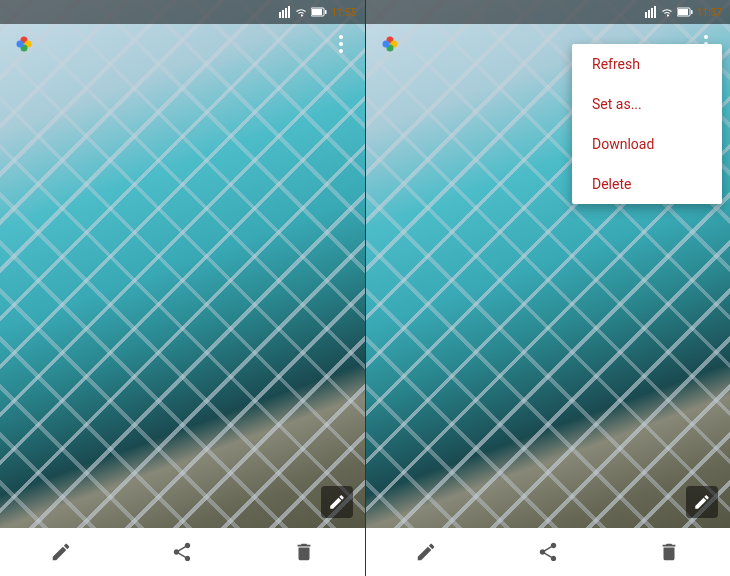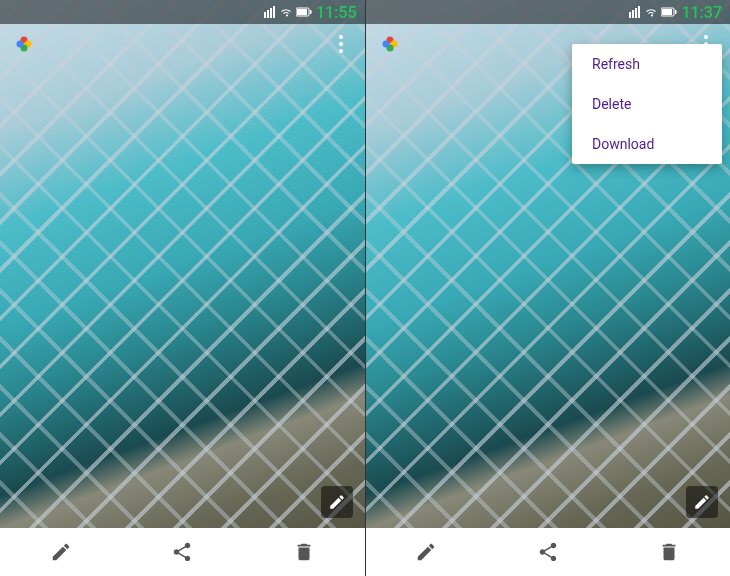--- a/index.html
+++ b/index.html
@@ -28,22 +28,22 @@
       height: 24px;
       background: rgba(0,0,0,0.5);
       display: flex;
       align-items: center;
       justify-content: flex-end;
       padding: 0 8px;
       z-index: 10;
     }
 
     .status-bar .time {
-      color: #22c55e;
-      font-size: 16px;
+      color: #a16207;
+      font-size: 10px;
       font-weight: 500;
     }
 
     .status-bar .icons {
       display: flex;
       align-items: center;
       gap: 4px;
       margin-right: 4px;
     }
 
@@ -200,21 +200,21 @@
       border-radius: 2px;
       box-shadow: 0 4px 12px rgba(0,0,0,0.3);
       z-index: 100;
       min-width: 150px;
       overflow: hidden;
     }
 
     .dropdown-item {
       padding: 12px 20px;
       font-size: 14px;
-      color: #4c1d95;
+      color: #b91c1c;
       cursor: pointer;
       display: block;
       white-space: nowrap;
     }
 
     .nav-bar-bottom {
       position: absolute;
       bottom: 0;
       left: 0;
       right: 0;
@@ -347,22 +347,23 @@
       <span></span>
     </div>
   </div>
 
   <div class="photo-bg">
     <div class="photo-content"></div>
   </div>
 
   <div class="dropdown-menu">
     <div class="dropdown-item">Refresh</div>
+    <div class="dropdown-item">Set as...</div>
+    <div class="dropdown-item">Download</div>
     <div class="dropdown-item">Delete</div>
-    <div class="dropdown-item">Download</div>
   </div>
 
   <div class="edit-fab" style="bottom: 58px;">
     <svg viewBox="0 0 24 24">
       <path d="M3 17.25V21h3.75L17.81 9.94l-3.75-3.75L3 17.25zM20.71 7.04c.39-.39.39-1.02 0-1.41l-2.34-2.34c-.39-.39-1.02-.39-1.41 0l-1.83 1.83 3.75 3.75 1.83-1.83z" fill="white"></path>
     </svg>
   </div>
 
   <div class="bottom-toolbar">
     <div class="toolbar-icon">

